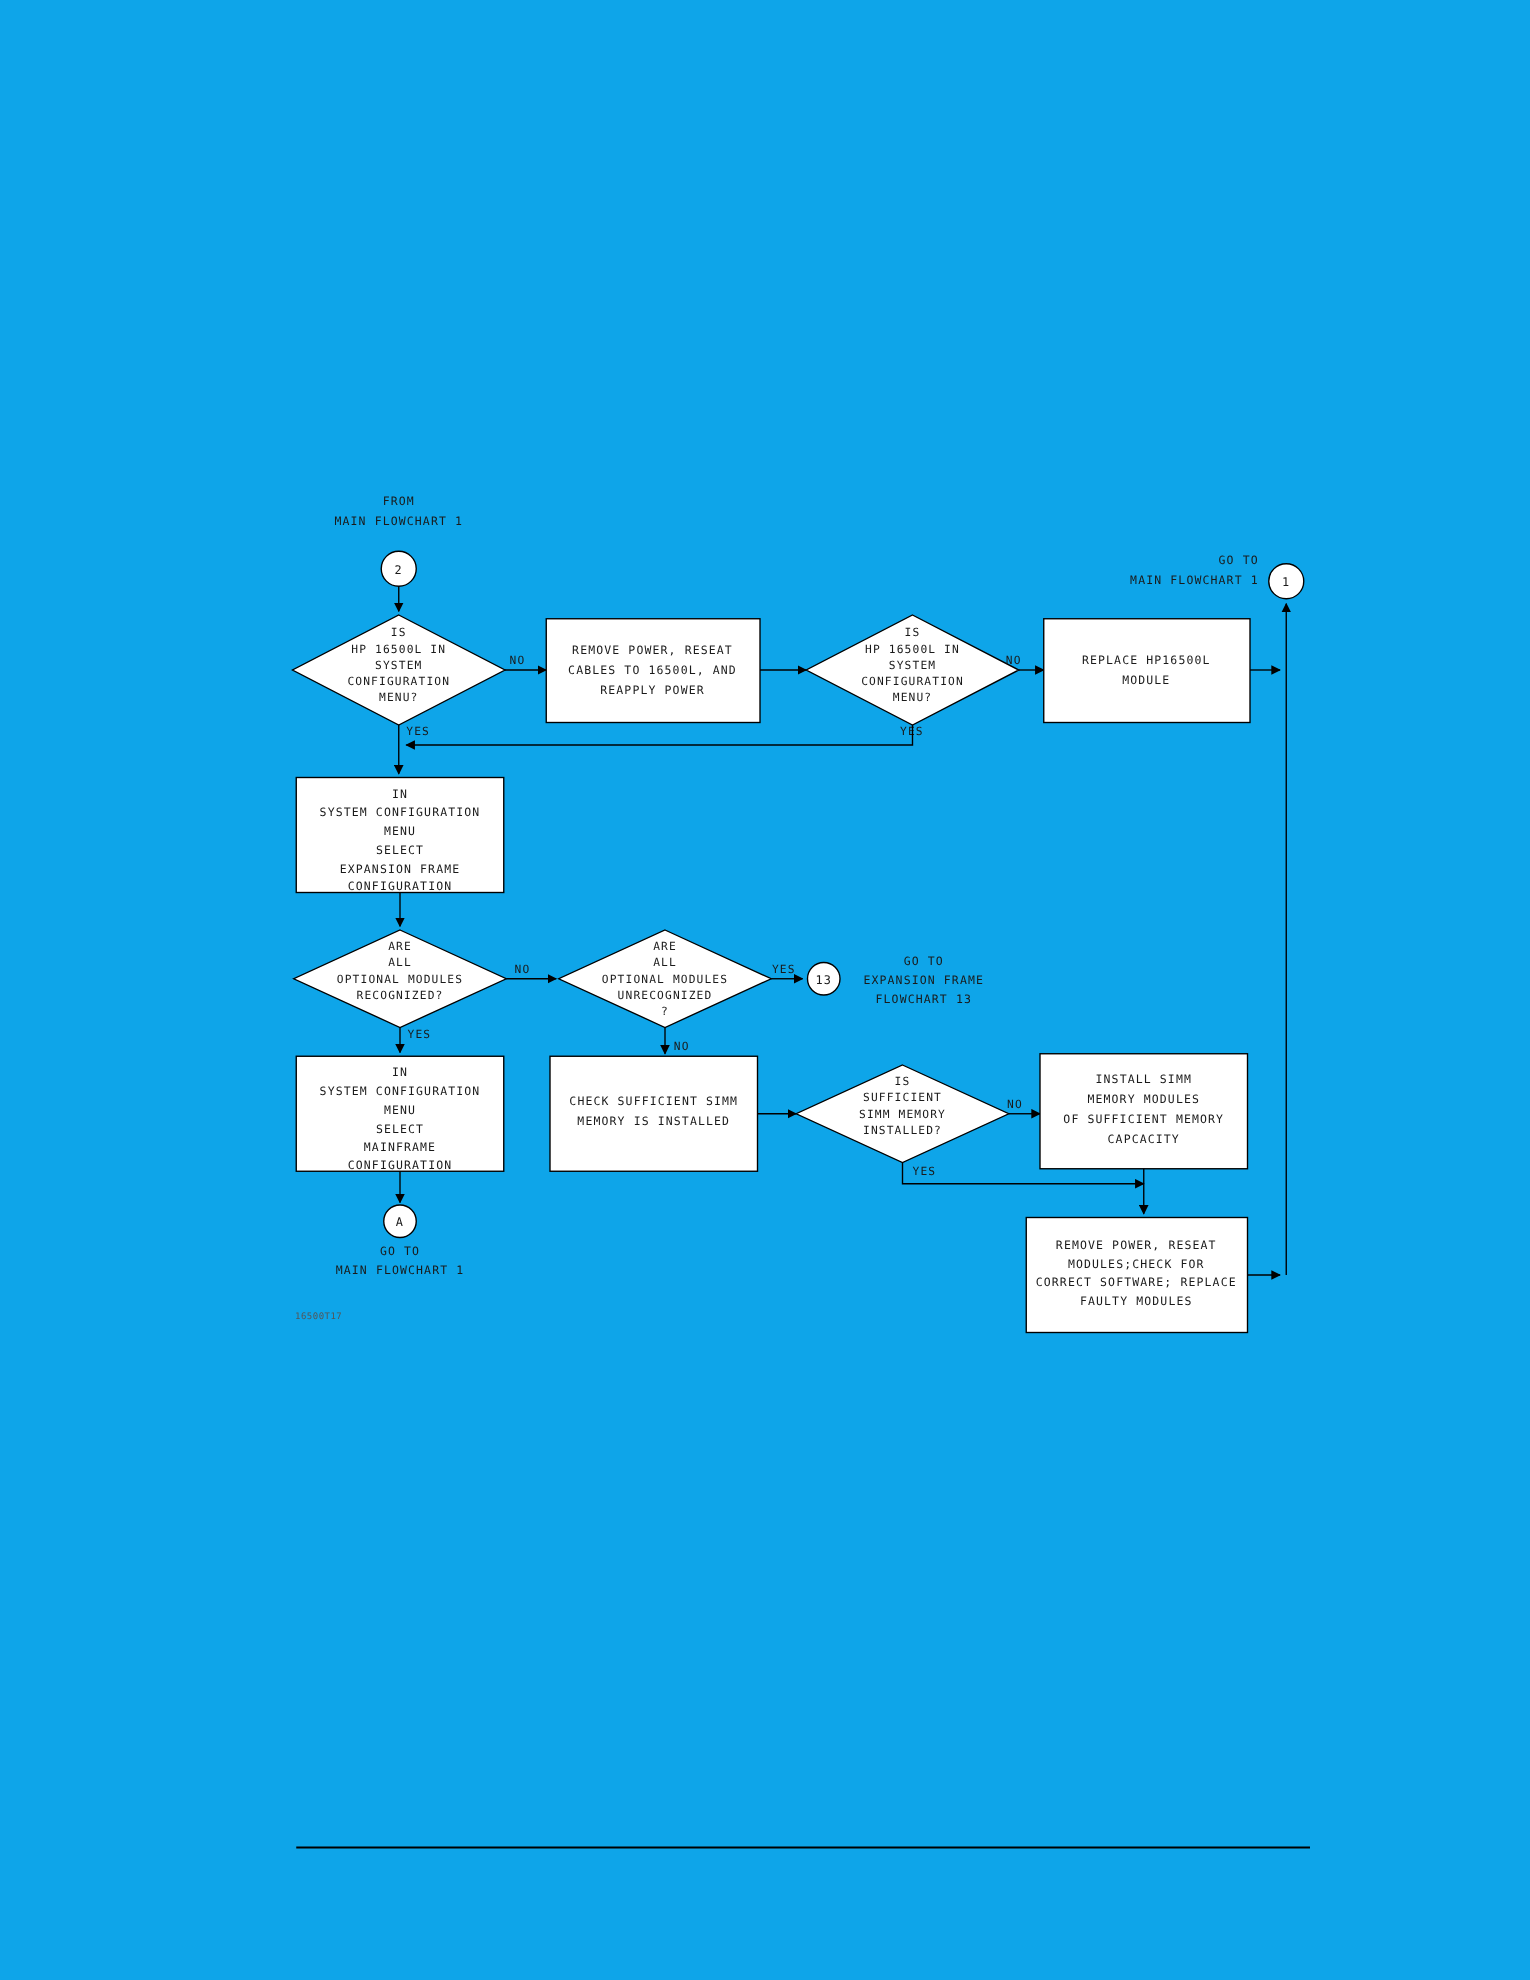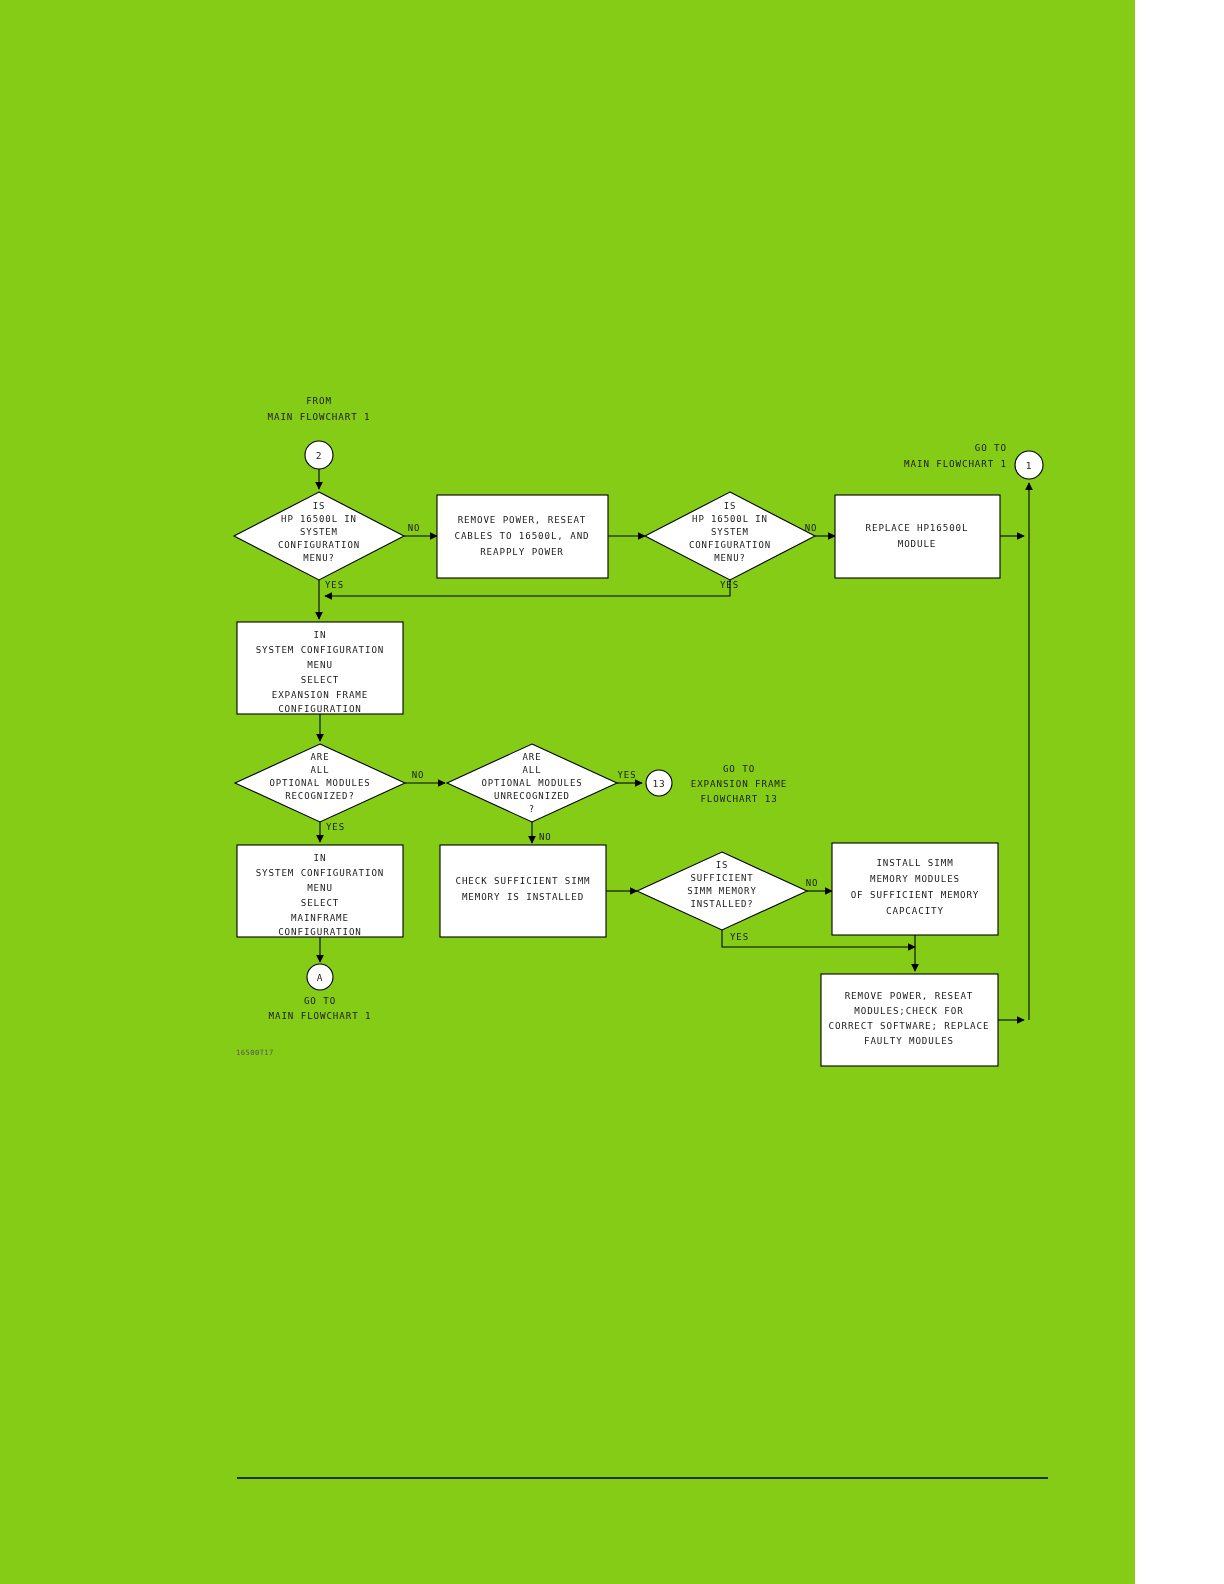--- a/index.html
+++ b/index.html
@@ -9,23 +9,23 @@
   }
   body {
     width: 1224px;
     height: 1584px;
     position: relative;
     font-family: "DejaVu Sans Mono", "Liberation Mono", monospace;
   }
   #page {
     position: absolute;
     left: 0; top: 0;
-    width: 1135px;
+    width: 1224px;
     height: 1584px;
-    background: #84cc16;
+    background: #0ea5e9;
     overflow: hidden;
   }
   svg#flow {
     position: absolute;
     left: 0; top: 0;
     width: 1224px;
     height: 1584px;
   }
   .shape {
     fill: #ffffff;

